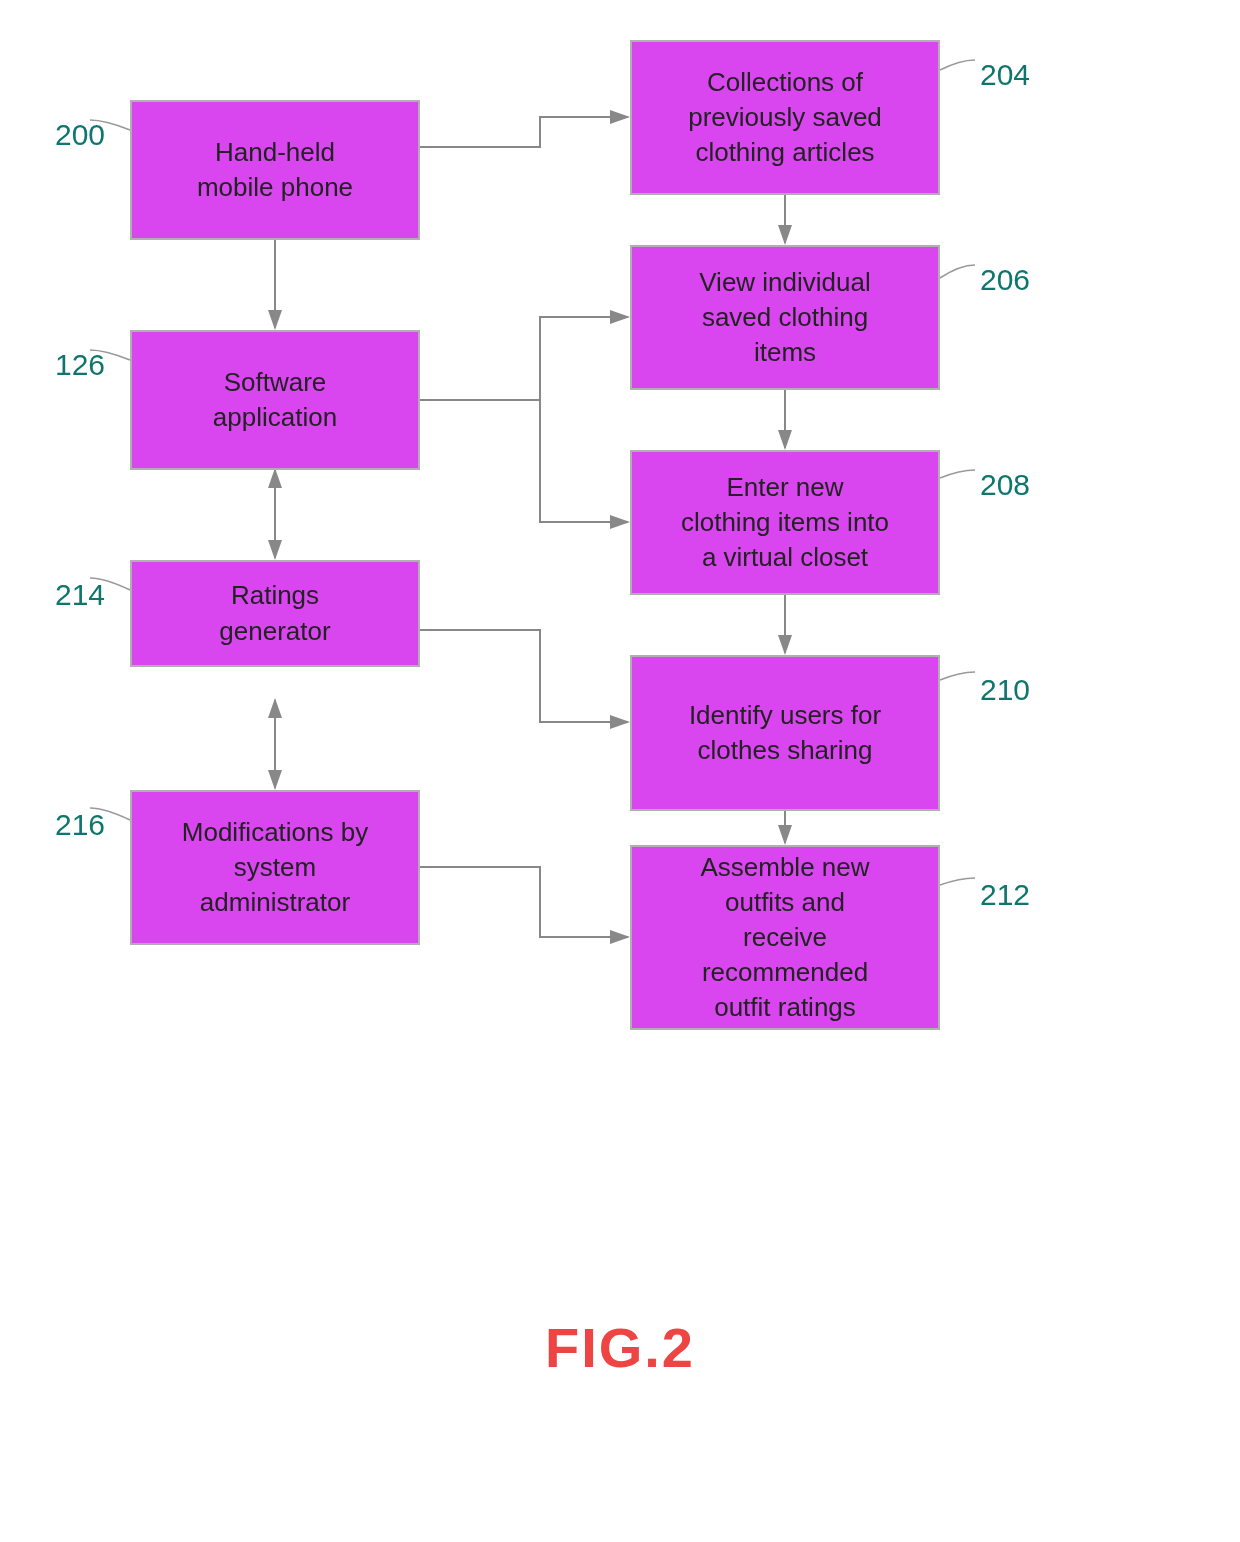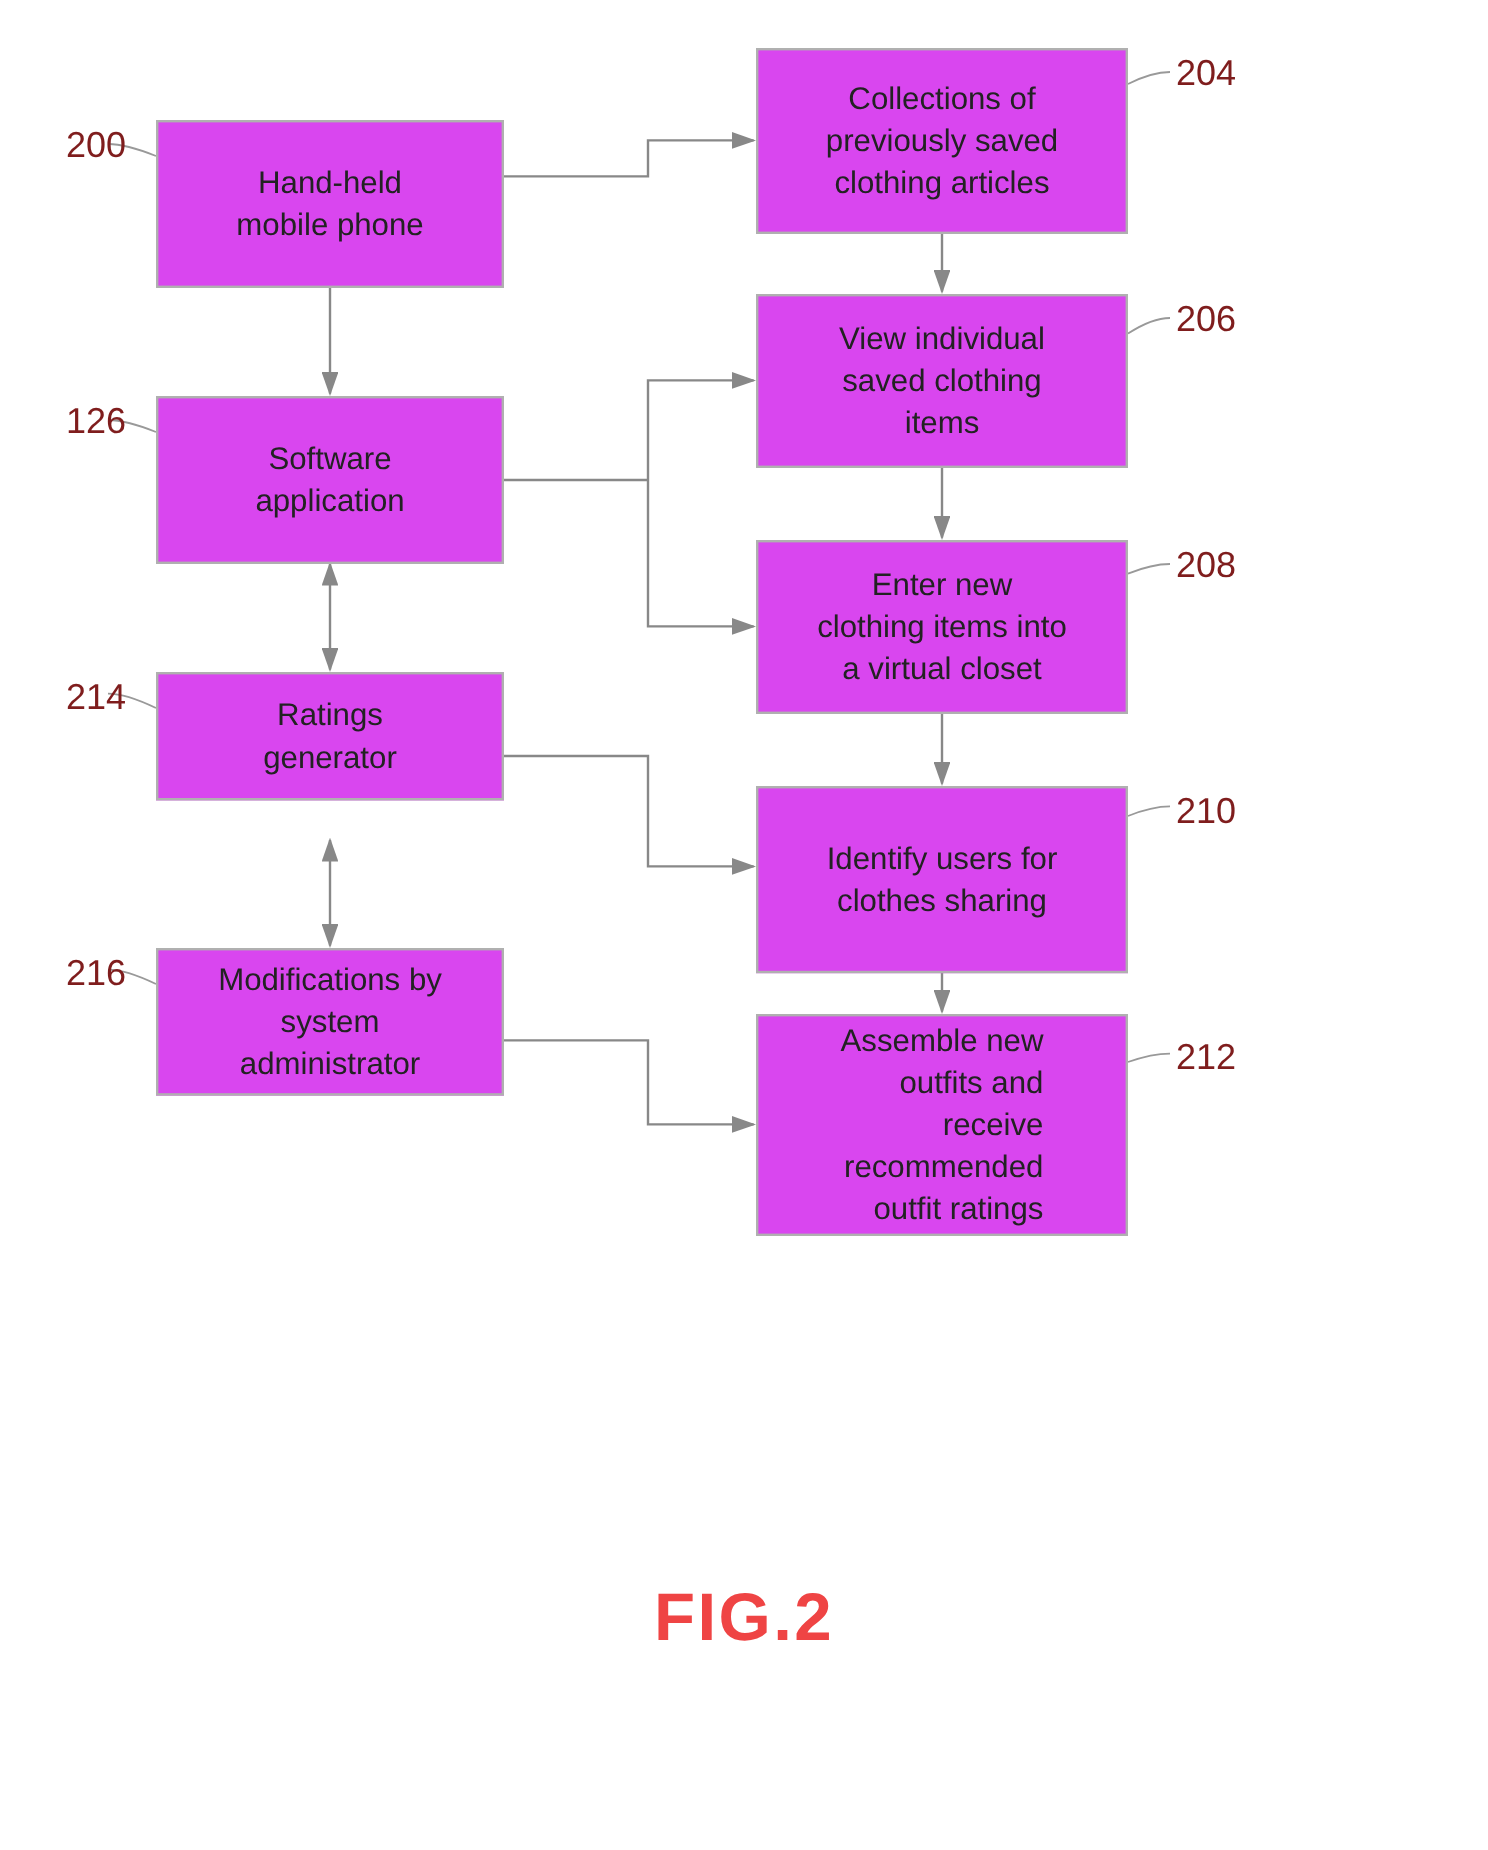--- a/index.html
+++ b/index.html
@@ -32,21 +32,22 @@
       line-height: 1.35;
       color: #222;
       padding: 10px 14px;
     }
 
     
     .ref-label {
       position: absolute;
       font-size: 30px;
       font-weight: 400;
-      color: #7f1d1d;
+      color: #0f766e;
+      margin-top: 13px;
     }
 
     
     .arrows-svg {
       position: absolute;
       top: 0;
       left: 0;
       width: 1240px;
       height: 1440px;
       pointer-events: none;
@@ -131,41 +132,41 @@
   </div>
 
   <div class="box" style="left:130px; top:330px; width:290px; height:140px;">
     <span>Software<br>application</span>
   </div>
 
   <div class="box" style="left:130px; top:560px; width:290px; height:107px;">
     <span>Ratings<br>generator</span>
   </div>
 
-  <div class="box" style="left:130px; top:790px; width:290px; height:123px;">
+  <div class="box" style="left:130px; top:790px; width:290px; height:155px;">
     <span>Modifications by<br>system<br>administrator</span>
   </div>
 
   <div class="box" style="left:630px; top:40px; width:310px; height:155px;">
     <span>Collections of<br>previously saved<br>clothing articles</span>
   </div>
 
   <div class="box" style="left:630px; top:245px; width:310px; height:145px;">
     <span>View individual<br>saved clothing<br>items</span>
   </div>
 
   <div class="box" style="left:630px; top:450px; width:310px; height:145px;">
     <span>Enter new<br>clothing items into<br>a virtual closet</span>
   </div>
 
   <div class="box" style="left:630px; top:655px; width:310px; height:156px;">
     <span>Identify users for<br>clothes sharing</span>
   </div>
 
-  <div class="box" style="left:630px; top:845px; width:310px; height:185px;text-align:right;">
+  <div class="box" style="left:630px; top:845px; width:310px; height:185px;">
     <span>Assemble new<br>outfits and<br>receive<br>recommended<br>outfit ratings</span>
   </div>
 
   <span class="ref-label" style="left:55px; top:105px;">200</span>
   <span class="ref-label" style="left:55px; top:335px;">126</span>
   <span class="ref-label" style="left:55px; top:565px;">214</span>
   <span class="ref-label" style="left:55px; top:795px;">216</span>
 
   <span class="ref-label" style="left:980px; top:45px;">204</span>
   <span class="ref-label" style="left:980px; top:250px;">206</span>

